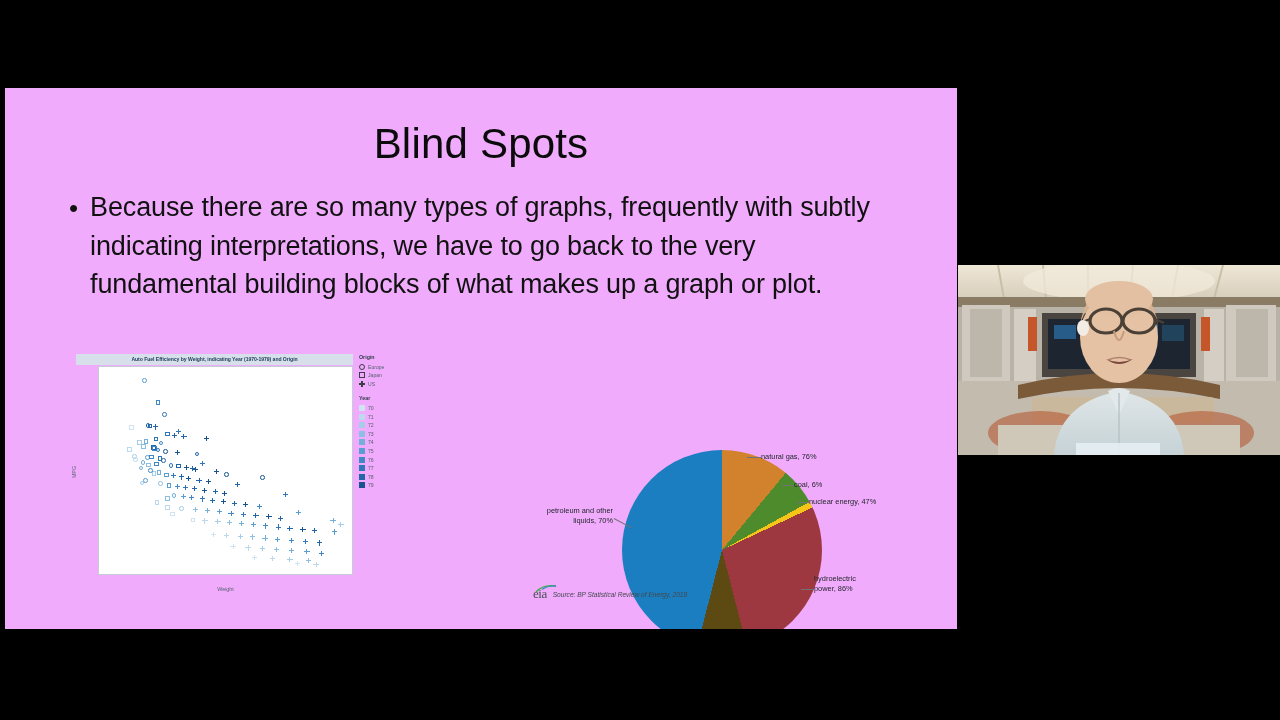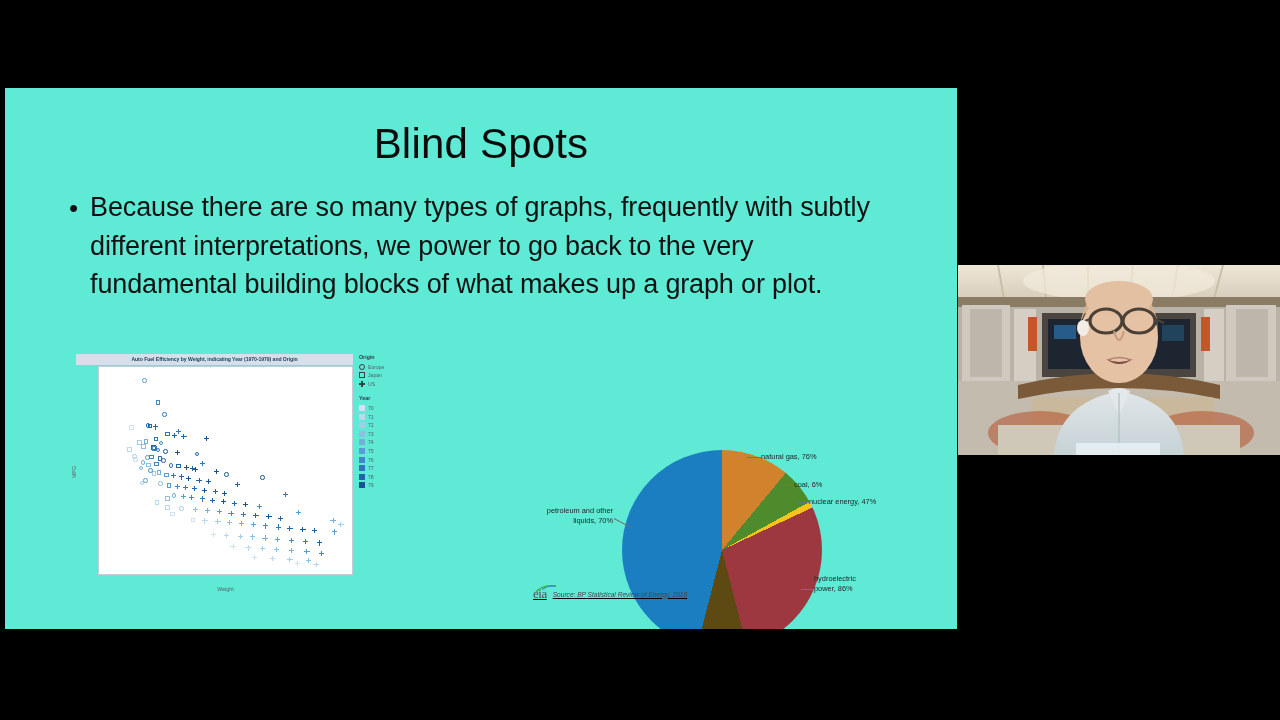--- a/index.html
+++ b/index.html
@@ -7,21 +7,21 @@
     width: 1280px; height: 720px;
     background: #000; overflow: hidden;
     font-family: "Liberation Sans", sans-serif;
   }
   #screen { position: relative; width: 1280px; height: 720px; background: #000; }
 
   
   #slide {
     position: absolute; left: 5px; top: 88px;
     width: 952px; height: 541px;
-    background: #5eead4;
+    background: #f0abfc;
     overflow: hidden;
   }
   #slide-title {
     position: absolute; left: 0; top: 32px; width: 952px;
     text-align: center;
     font-size: 42px; font-weight: 400; color: #0b0b0b;
     letter-spacing: 0.2px;
   }
   #bullet-block {
     position: absolute; left: 64px; top: 100px; width: 830px;
@@ -111,21 +111,21 @@
   }
   .pie-label {
     position: absolute; font-size: 7.4px; color: #23262b;
     line-height: 9.6px; white-space: nowrap;
   }
   .pie-label.right { text-align: left; }
   .pie-label.leftal { text-align: right; }
   .leader { position: absolute; background: #6f7377; height: 0.7px; transform-origin: left center; }
   #eia-source {
     position: absolute; left: 8px; top: 236px;
-    display: flex; align-items: center; gap: 6px; text-decoration: underline;
+    display: flex; align-items: center; gap: 6px;
   }
   #eia-logo {
     font-size: 13px; color: #4a4f55; letter-spacing: -0.5px;
     font-family: "Liberation Serif", serif; position: relative;
   }
   #eia-arc {
     position: absolute; left: 2px; top: -2px; width: 22px; height: 9px;
   }
   #eia-source-text {
     font-size: 6.6px; font-style: italic; color: #44484d; white-space: nowrap;
@@ -143,21 +143,21 @@
 <body>
 
 <div id="screen">
 
   <div id="slide">
 
     <div id="slide-title">Blind Spots</div>
 
     <div id="bullet-block">
       <div id="bullet-dot">•</div>
-      <div id="bullet-text">Because there are so many types of graphs, frequently with subtly different interpretations, we power to go back to the very fundamental building blocks of what makes up a graph or plot.</div>
+      <div id="bullet-text">Because there are so many types of graphs, frequently with subtly indicating interpretations, we have to go back to the very fundamental building blocks of what makes up a graph or plot.</div>
     </div>
 
     <div id="scatter-fig">
       <div id="scatter-titlebar">Auto Fuel Efficiency by Weight, indicating Year (1970-1979) and Origin</div>
       <div id="scatter-plotarea">
           <div class="ytickline" style="top: 5.5px;"></div>
           <div class="ytickline" style="top: 33px;"></div>
           <div class="ytickline" style="top: 60.5px;"></div>
           <div class="ytickline" style="top: 88px;"></div>
           <div class="ytickline" style="top: 115.5px;"></div>

